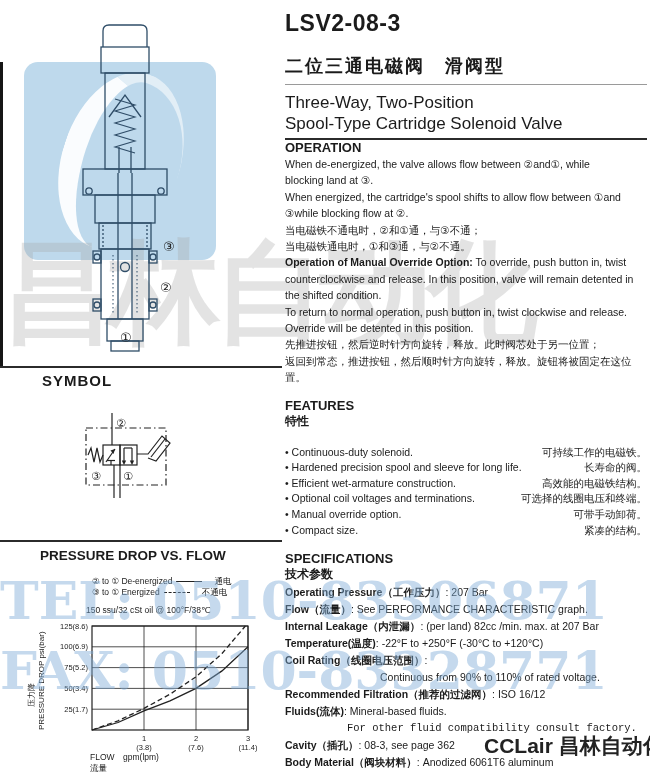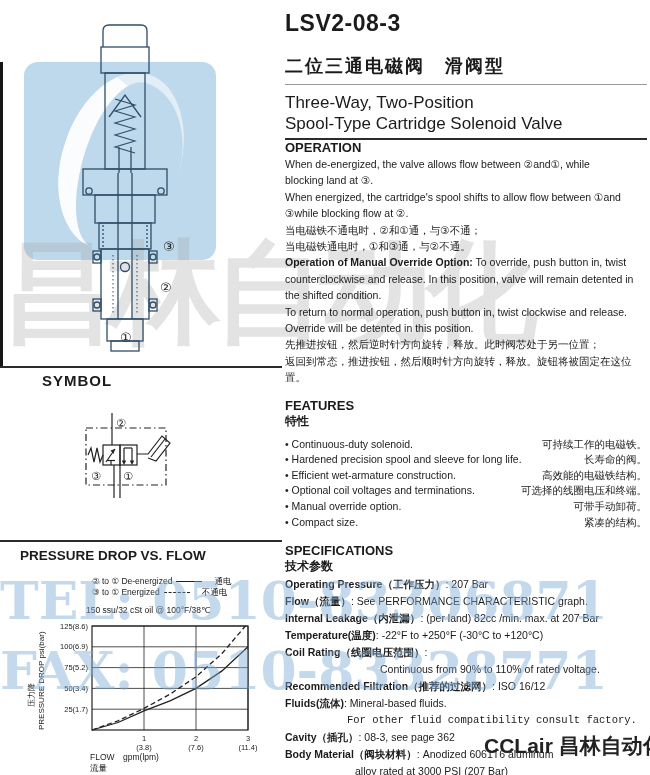--- a/index.html
+++ b/index.html
@@ -35,36 +35,36 @@
   #title { font-size:23px; font-weight:bold; letter-spacing:.5px; }
   #subtitle-cn { font-size:18px; font-weight:bold; margin-top:17px; letter-spacing:2px; }
   .rule-thin { height:1px; background:#9a9a9a; margin-top:6px; }
   .rule-dark { height:2px; background:#2b2b2b; }
   #subtitle-en { font-size:17px; line-height:21px; margin-top:7px; }
   .sec-h { font-size:13px; font-weight:bold; margin-top:0; }
   .sec-h-cn { font-size:12px; font-weight:bold; }
   #operation-text { margin-top:1px; }
   .op-line { font-size:10.5px; line-height:16.4px; }
   .ov-p { font-size:10.5px; line-height:16.4px; }
-  #features-list { margin-top:7px; }
+  #features-list { margin-top:15px; }
   .feat-row { display:flex; justify-content:space-between; font-size:10.5px;
     line-height:15.6px; }
   .feat-en { white-space:nowrap; }
   .feat-cn { white-space:nowrap; }
   #specs-list { margin-top:1px; }
   .spec-row { font-size:10.5px; line-height:17px; }
   .spec-row b { font-weight:bold; }
   
   #valve-drawing { left:5px; top:15px; z-index:2; }
   #rule-left-1 { left:0; top:366px; width:282px; height:2px; background:#2b2b2b; }
   #symbol-heading { left:42px; top:372px; font-size:15px; font-weight:bold;
     letter-spacing:1px; }
   #symbol-svg { left:58px; top:410px; z-index:2; }
   #rule-left-2 { left:0; top:540px; width:282px; height:2px; background:#2b2b2b; }
-  #chart-title { left:20px; top:548px; font-size:13.5px; font-weight:bold; }
+  #chart-title { left:40px; top:548px; font-size:13.5px; font-weight:bold; }
   #chart-legend { left:92px; top:576px; font-size:8.5px; line-height:11px; }
   .lg-row { display:flex; align-items:center; gap:4px; }
   .lg-line { display:inline-block; width:26px; border-top:1.6px solid #222; }
   .lg-line.dashed { border-top-style:dashed; }
   .lg-cn { margin-left:8px; }
   #chart-cond { left:86px; top:605px; font-size:8.5px; }
   #plot-wrap { left:26px; top:612px; z-index:2; }
   svg text { font-family:"Liberation Sans","DejaVu Sans",sans-serif; }
 </style>
 </head>

